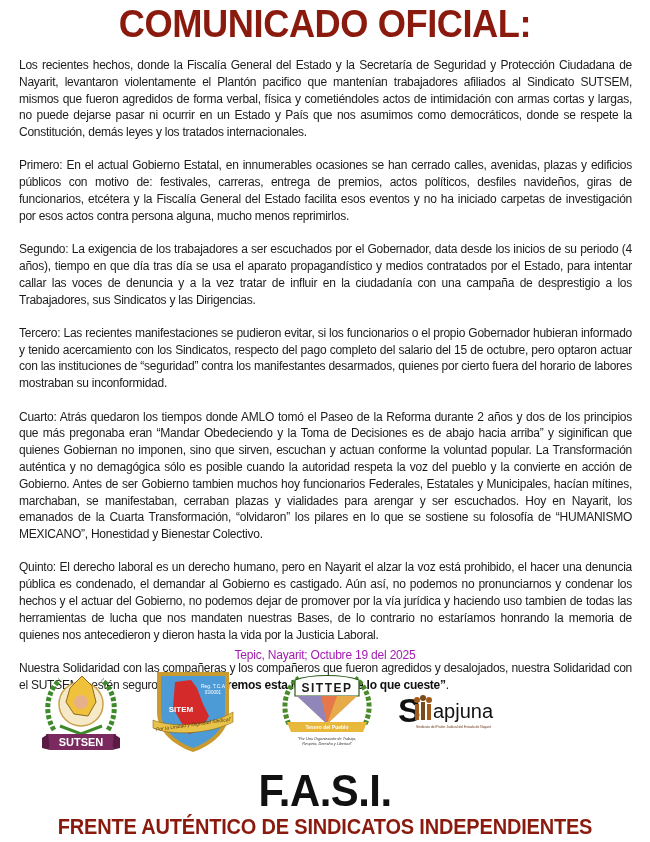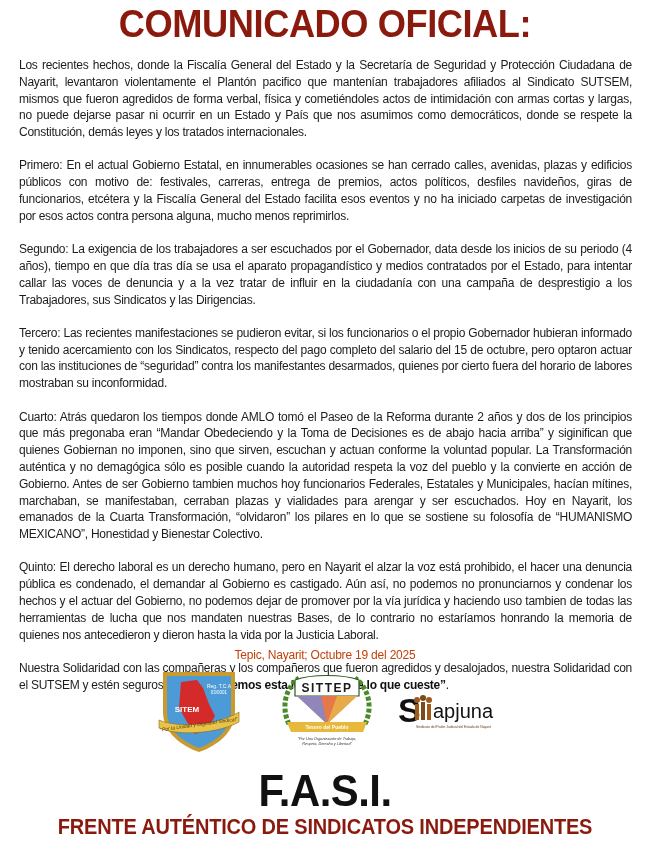--- a/index.html
+++ b/index.html
@@ -14,21 +14,21 @@
     }
     .body-text {
       position: absolute; top: 57px; left: 19px; width: 613px;
       font-size: 12px; line-height: 16.8px; text-align: justify;
       letter-spacing: -0.25px; color: #1c1c1c;
     }
     .body-text p { margin: 0 0 16.5px 0; hyphens: auto; }
     .body-text strong { font-weight: bold; color: #111; }
     .dateline {
       position: absolute; top: 648px; left: 0; width: 650px; text-align: center;
-      font-size: 12px; color: #c2410c; letter-spacing: -0.2px;
+      font-size: 12px; color: #a21caf; letter-spacing: -0.2px;
     }
     .logos { position: absolute; top: 668px; left: 0; width: 650px; height: 90px; }
     .logo { position: absolute; }
     .fasi {
       position: absolute; top: 768px; left: 0; width: 650px; text-align: center;
       font-weight: bold; font-size: 44px; line-height: 46px; color: #111;
       letter-spacing: -0.5px; transform: scaleX(0.95);
     }
     .subtitle {
       position: absolute; top: 814px; left: 0; width: 650px; text-align: center;
@@ -51,22 +51,36 @@
     <p>Tercero: Las recientes manifestaciones se pudieron evitar, si los funcionarios o el propio Gobernador hubieran informado y tenido acercamiento con los Sindicatos, respecto del pago completo del salario del 15 de octubre, pero optaron actuar con las instituciones de “seguridad” contra los manifestantes desarmados, quienes por cierto fuera del horario de labores mostraban su inconformidad.</p>
     <p>Cuarto: Atrás quedaron los tiempos donde AMLO tomó el Paseo de la Reforma durante 2 años y dos de los principios que más pregonaba eran “Mandar Obedeciendo y la Toma de Decisiones es de abajo hacia arriba” y siginifican que quienes Gobiernan no imponen, sino que sirven, escuchan y actuan conforme la voluntad popular. La Transformación auténtica y no demagógica sólo es posible cuando la autoridad respeta la voz del pueblo y la convierte en acción de Gobierno. Antes de ser Gobierno tambien muchos hoy funcionarios Federales, Estatales y Municipales, hacían mítines, marchaban, se manifestaban, cerraban plazas y vialidades para arengar y ser escuchados. Hoy en Nayarit, los emanados de la Cuarta Transformación, “olvidaron” los pilares en lo que se sostiene su folosofía de “HUMANISMO MEXICANO”, Honestidad y Bienestar Colectivo.</p>
     <p>Quinto: El derecho laboral es un derecho humano, pero en Nayarit el alzar la voz está prohibido, el hacer una denuncia pública es condenado, el demandar al Gobierno es castigado. Aún así, no podemos no pronunciarnos y condenar los hechos y el actuar del Gobierno, no podemos dejar de promover por la vía jurídica y haciendo uso tambien de todas las herramientas de lucha que nos mandaten nuestras Bases, de lo contrario no estaríamos honrando la memoria de quienes nos antecedieron y dieron hasta la vida por la Justicia Laboral.</p>
     <p><span>Nuestra Solidaridad con las compañeras y los compañeros que fueron agredidos y desalojados, nuestra Solidaridad con el SUTSEM y estén seguros que: </span><strong>“Ganaremos esta lucha, cueste lo que cueste”</strong><span>.</span></p>
   </div>
 
   <div class="dateline">Tepic, Nayarit; Octubre 19 del 2025</div>
 
   <div class="logos">
 
+    <div class="logo" style="left:40px; top:0px; width:82px; height:86px;">
+      <svg width="82" height="86" viewBox="0 0 82 86">
+        <path d="M14 62 C4 46 6 24 20 12" stroke="#3e8a2a" stroke-width="5" fill="none" stroke-dasharray="4 2"></path>
+        <path d="M68 62 C78 46 76 24 62 12" stroke="#3e8a2a" stroke-width="5" fill="none" stroke-dasharray="4 2"></path>
+        <circle cx="41" cy="36" r="22" fill="#f6e9c8" stroke="#c9a24a" stroke-width="1.5"></circle>
+        <path d="M30 20 L42 8 L52 18 L56 34 L48 48 L34 46 L26 34 Z" fill="#f0c23b" stroke="#8a6a1a" stroke-width="1"></path>
+        <circle cx="41" cy="34" r="7" fill="#e6b18a"></circle>
+        <path d="M20 58 L41 66 L62 58" stroke="#3e8a2a" stroke-width="3" fill="none"></path>
+        <path d="M6 66 L76 66 L72 82 L10 82 Z" fill="#7a2a5e"></path>
+        <path d="M2 70 L8 66 L10 82 L2 80 Z" fill="#5a1a44"></path>
+        <path d="M80 70 L74 66 L72 82 L80 80 Z" fill="#5a1a44"></path>
+        <text x="41" y="78" text-anchor="middle" font-size="11" font-weight="bold" fill="#ffffff">SUTSEN</text>
+      </svg>
+    </div>
 
-    <div class="logo" style="left:157px; top:0px; width:84px; height:86px;">
+    <div class="logo" style="left:151px; top:0px; width:84px; height:86px;">
       <svg width="84" height="86" viewBox="0 0 84 86">
         <path d="M6 4 L78 4 L78 44 C78 64 60 78 42 84 C24 78 6 64 6 44 Z" fill="#c99a2e"></path>
         <path d="M10 8 L74 8 L74 44 C74 62 58 74 42 80 C26 74 10 62 10 44 Z" fill="#4c9bd6"></path>
         <path d="M24 14 L40 12 L46 20 L52 36 L58 48 L50 62 L38 66 L30 54 L22 40 Z" fill="#d42a2a"></path>
         <text x="62" y="20" text-anchor="middle" font-size="5" fill="#ffffff">Reg. T.C.A</text>
         <text x="62" y="26" text-anchor="middle" font-size="4.5" fill="#ffffff">03/0001</text>
         <text x="30" y="44" text-anchor="middle" font-size="8" font-weight="bold" fill="#ffffff">SITEM</text>
         <path d="M2 52 C20 60 60 58 82 44 L82 54 C60 66 20 68 2 60 Z" fill="#e8c34a" stroke="#8a6a1a" stroke-width="0.6"></path>
         <text x="42" y="58" text-anchor="middle" font-size="5" font-style="italic" fill="#5a3a0a" transform="rotate(-8 42 58)">“Por la Unidad y Dignidad Sindical”</text>
       </svg>

